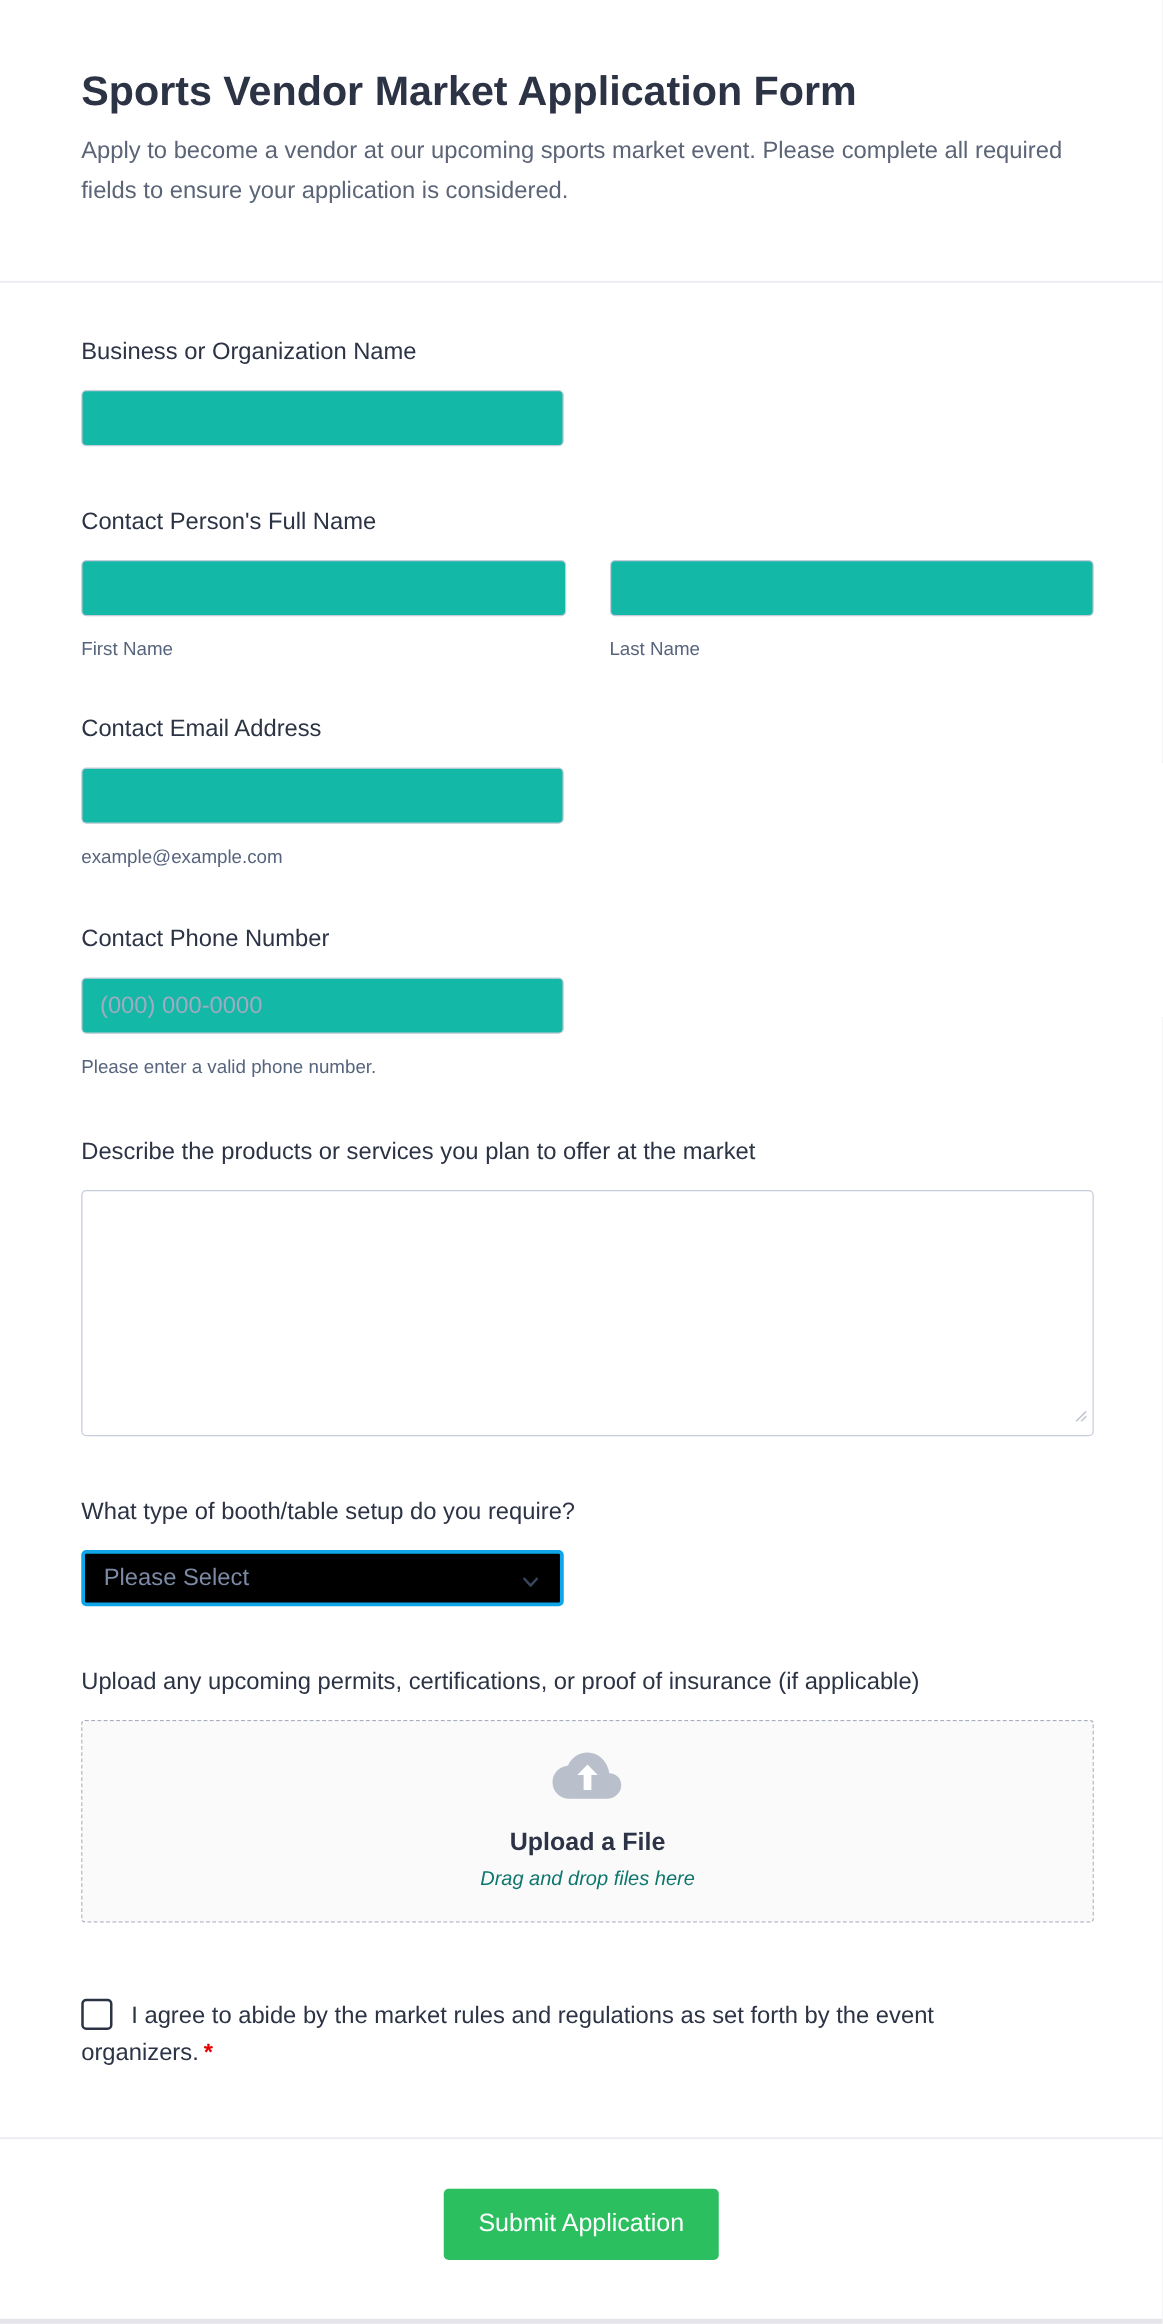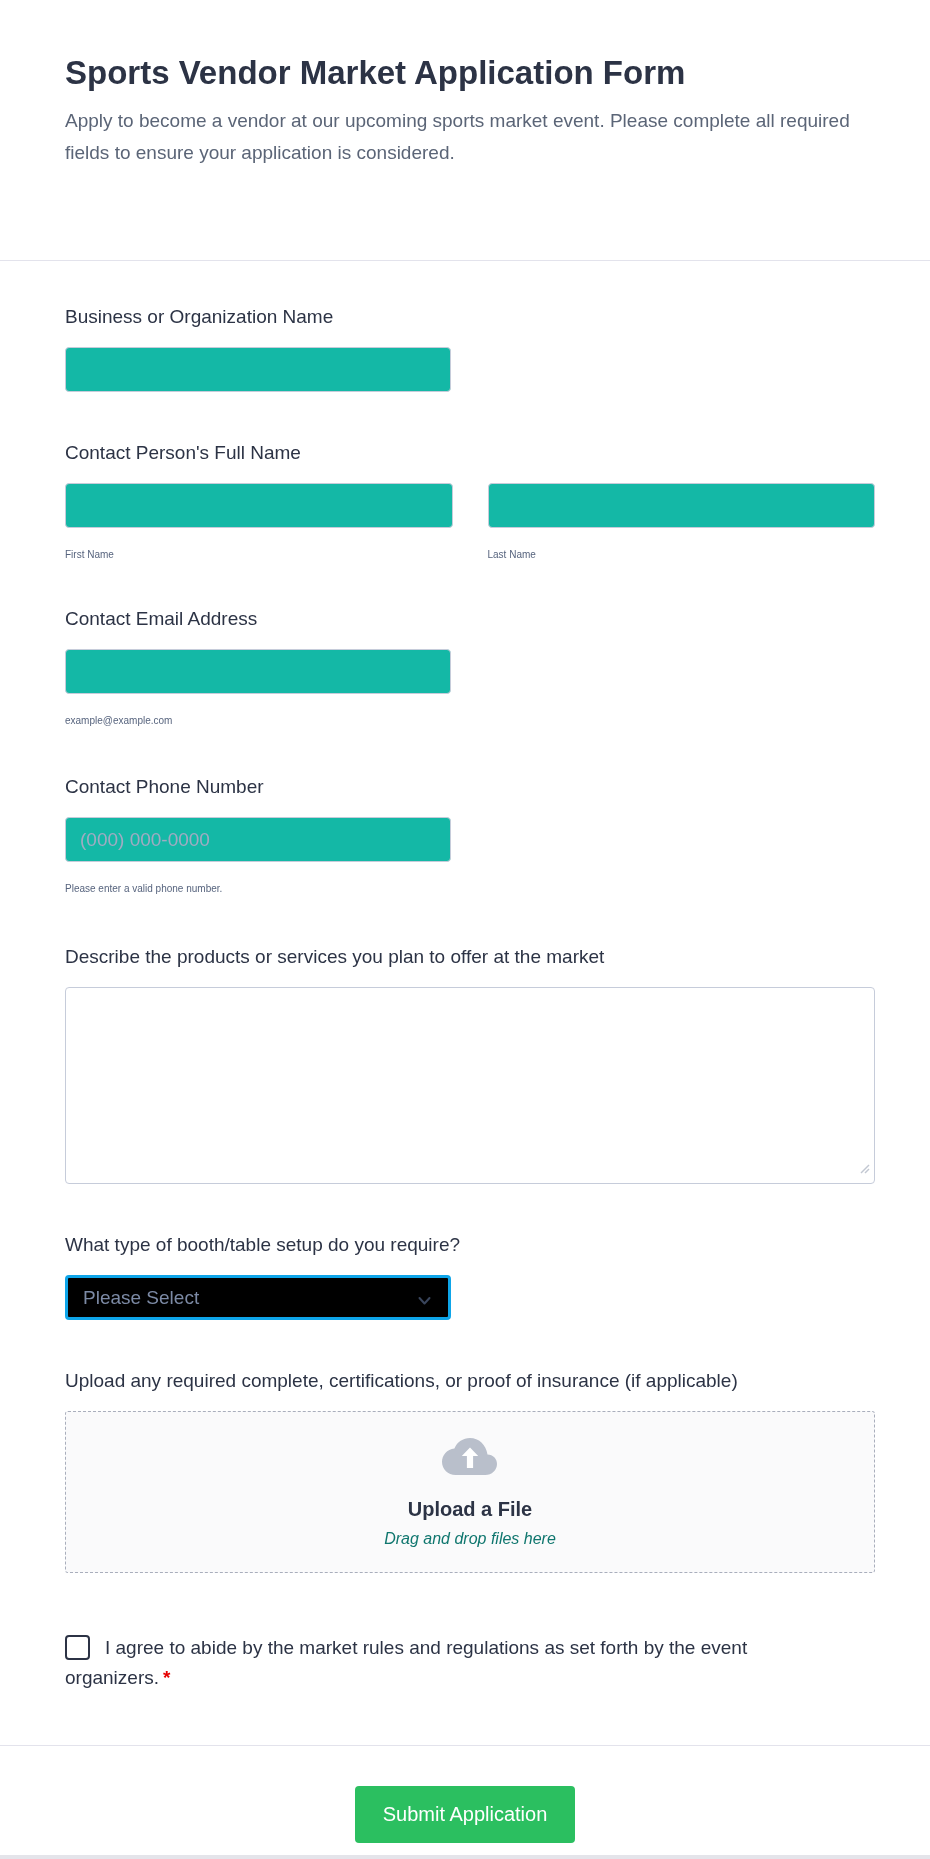--- a/index.html
+++ b/index.html
@@ -12,21 +12,21 @@
     background: #e4e4ea;
   }
   .form-card {
     width: 930px; height: 1855px;
     background: #ffffff;
     overflow: hidden;
   }
 
   
   .form-header {
-    padding: 52px 60px 91px 65px;
+    padding: 52px 60px 56px 65px;
     border-bottom: 1px solid #e3e3ec;
   }
   .form-title {
     margin: 0;
     font-size: 33px;
     line-height: 41px;
     font-weight: 700;
     color: #2c3345;
   }
   .form-description {
@@ -56,21 +56,21 @@
     background: #14b8a6;
     padding: 0 14px;
     font-size: 19px;
     color: #2c3345;
     font-family: inherit;
     outline: none;
   }
   .text-input::placeholder { color: #a0abc2; opacity: 1; }
   .helper, .sublabel {
     margin-top: 17px;
-    font-size: 10px;
+    font-size: 15px;
     line-height: 19px;
     color: #57647e;
   }
 
   .q-business { margin-top: 44px; }
   .q-name { margin-top: 49px; }
   .q-email { margin-top: 43px; }
   .q-phone { margin-top: 45px; }
   .q-products { margin-top: 47px; }
   .q-booth { margin-top: 49px; }
@@ -239,21 +239,21 @@
         <span class="select-value">Please Select</span>
         <span class="select-chevron">
           <svg width="17" height="17" viewBox="0 0 17 17">
             <polyline points="3.5,6 8.5,11.5 13.5,6" fill="none" stroke="#39455c" stroke-width="2" stroke-linecap="round" stroke-linejoin="round"></polyline>
           </svg>
         </span>
       </div>
     </div>
 
     <div class="q q-upload">
-      <label class="q-label">Upload any required complete, certifications, or proof of insurance (if applicable)</label>
+      <label class="q-label">Upload any upcoming permits, certifications, or proof of insurance (if applicable)</label>
       <div class="upload-zone" role="button">
         <span>
           <svg width="58" height="44" viewBox="0 0 58 44">
             <path fill="#b9bfcb" d="M46.5 17.6C45 7.6 37.7 1 29 1c-6.9 0-12.9 4.1-15.6 10.4C6 12.4 1 17.9 1 24.8 1 32.2 7 38 14.5 38h29.8C50.8 38 56 33 56 26.9c0-5-4-9.1-9.5-9.3z"></path>
             <path fill="#ffffff" d="M29 10.5 20.8 19h5.1v12h6.2V19h5.1z"></path>
           </svg>
         </span>
         <div class="upload-title">Upload a File</div>
         <div class="upload-hint">Drag and drop files here</div>
       </div>

